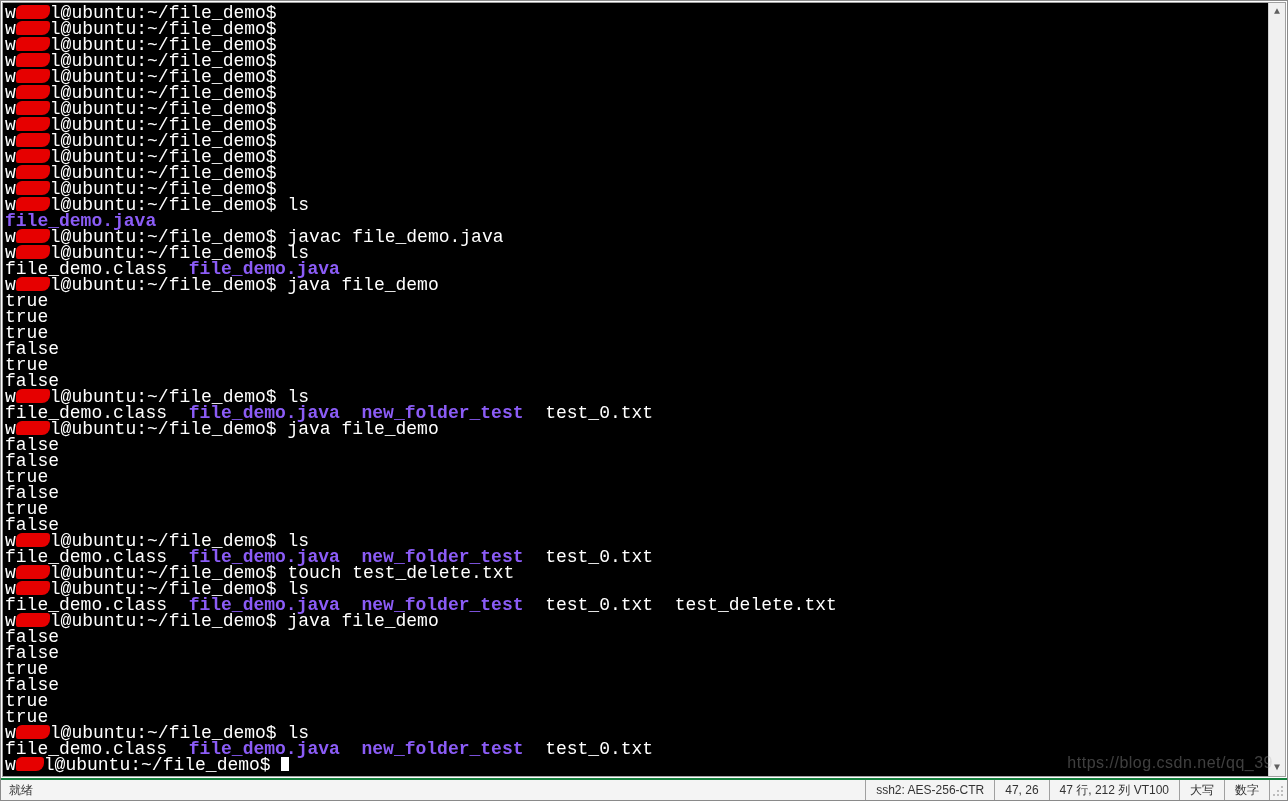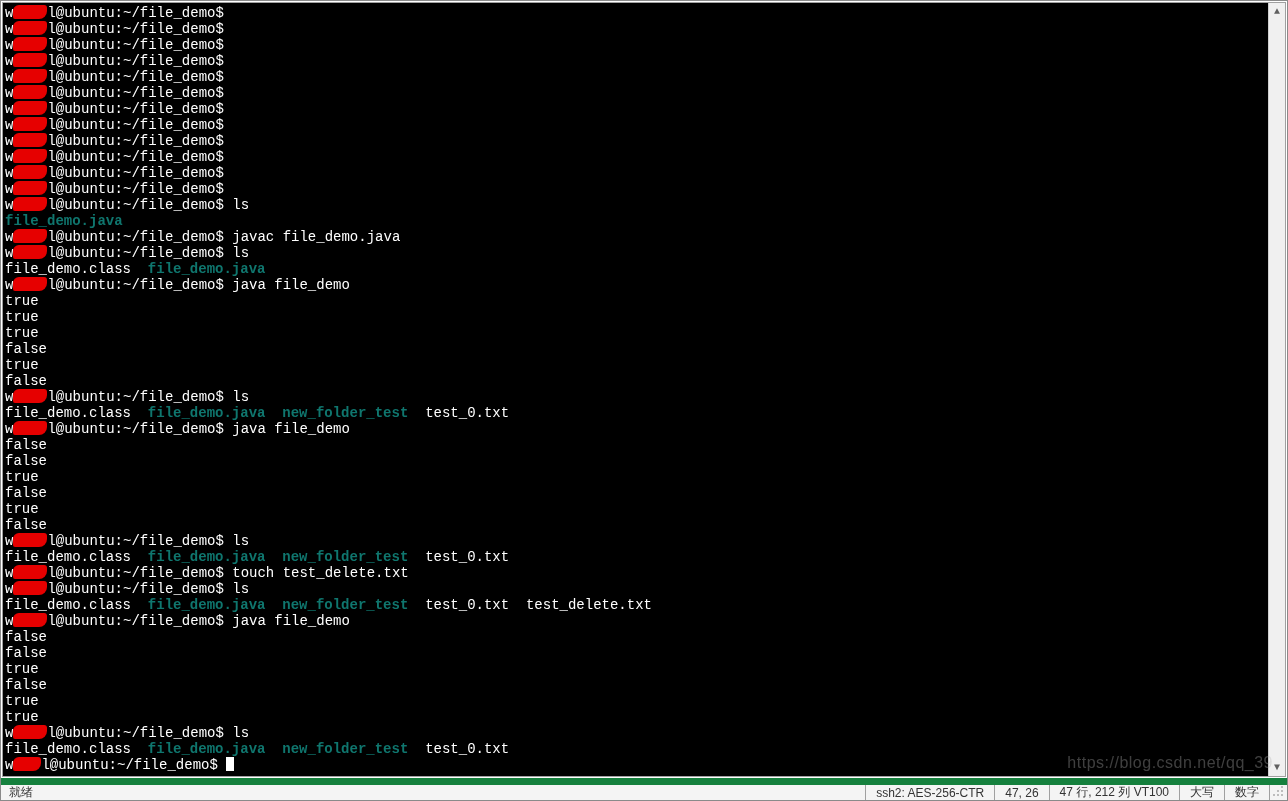--- a/index.html
+++ b/index.html
@@ -10,21 +10,21 @@
     display: flex; flex-direction: column;
   }
   .terminal-wrap {
     flex: 1; display: flex; flex-direction: row;
     background: #000;
     border: 1px solid #a0a0a0;
     margin: 1px;
   }
   .terminal {
     flex: 1; background: #000; color: #fff;
-    font-size: 14px; line-height: 16px;
+    font-size: 18px; line-height: 16px;
     padding: 2px 4px 2px 2px;
     white-space: pre;
     overflow: hidden;
     font-family: "Consolas", "Courier New", monospace;
   }
   .scrollbar {
     width: 17px; background: #f0f0f0;
     display: flex; flex-direction: column;
     align-items: center; justify-content: flex-start;
     border-left: 1px solid #cfcfcf;
@@ -34,21 +34,21 @@
     color:#606060; font-size:10px; cursor:pointer;
   }
   .scroll-track { flex:1; position:relative; }
   .scroll-thumb {
     position:absolute; left:2px; right:2px;
     background:#cdcdcd; border-radius:0;
   }
   .statusbar {
     height: 22px; display:flex; flex-direction:row;
     align-items:center; font-family: "Microsoft YaHei","SimSun",sans-serif;
-    font-size:12px; color:#333; border-top:7px solid #15803d;
+    font-size:12px; color:#333; border-top:2px solid #15803d;
     background:#f4f4f4;
   }
   .status-left { flex:1; padding-left:8px; }
   .status-cell {
     border-left:1px solid #a0a0a0; height:100%;
     display:flex; align-items:center; padding:0 10px;
   }
   .status-cell:last-child { border-right:0; }
   .grip {
     width:18px; height:100%; border-left:1px solid #a0a0a0;
@@ -57,21 +57,21 @@
   }
   .grip svg { opacity:0.5; }
 
   .line { display:block; height:16px; }
   .redact {
     display:inline-block; width:34px; height:14px;
     background:#e60000; vertical-align:middle;
     position:relative; top:-1px; border-radius:6px 3px 8px 2px;
   }
   .redact.sm { width:28px; }
-  .green { color:#0f766e; font-weight:bold; }
+  .green { color:#8b5cf6; font-weight:bold; }
   .cursor {
     display:inline-block; width:8px; height:14px;
     background:#ffffff; vertical-align:middle; position:relative; top:-1px;
   }
 
   .watermark {
     position:absolute; right:14px; bottom:28px;
     color:rgba(180,180,180,0.35); font-size:16px;
     font-family: sans-serif; letter-spacing:0.5px;
     pointer-events:none;

